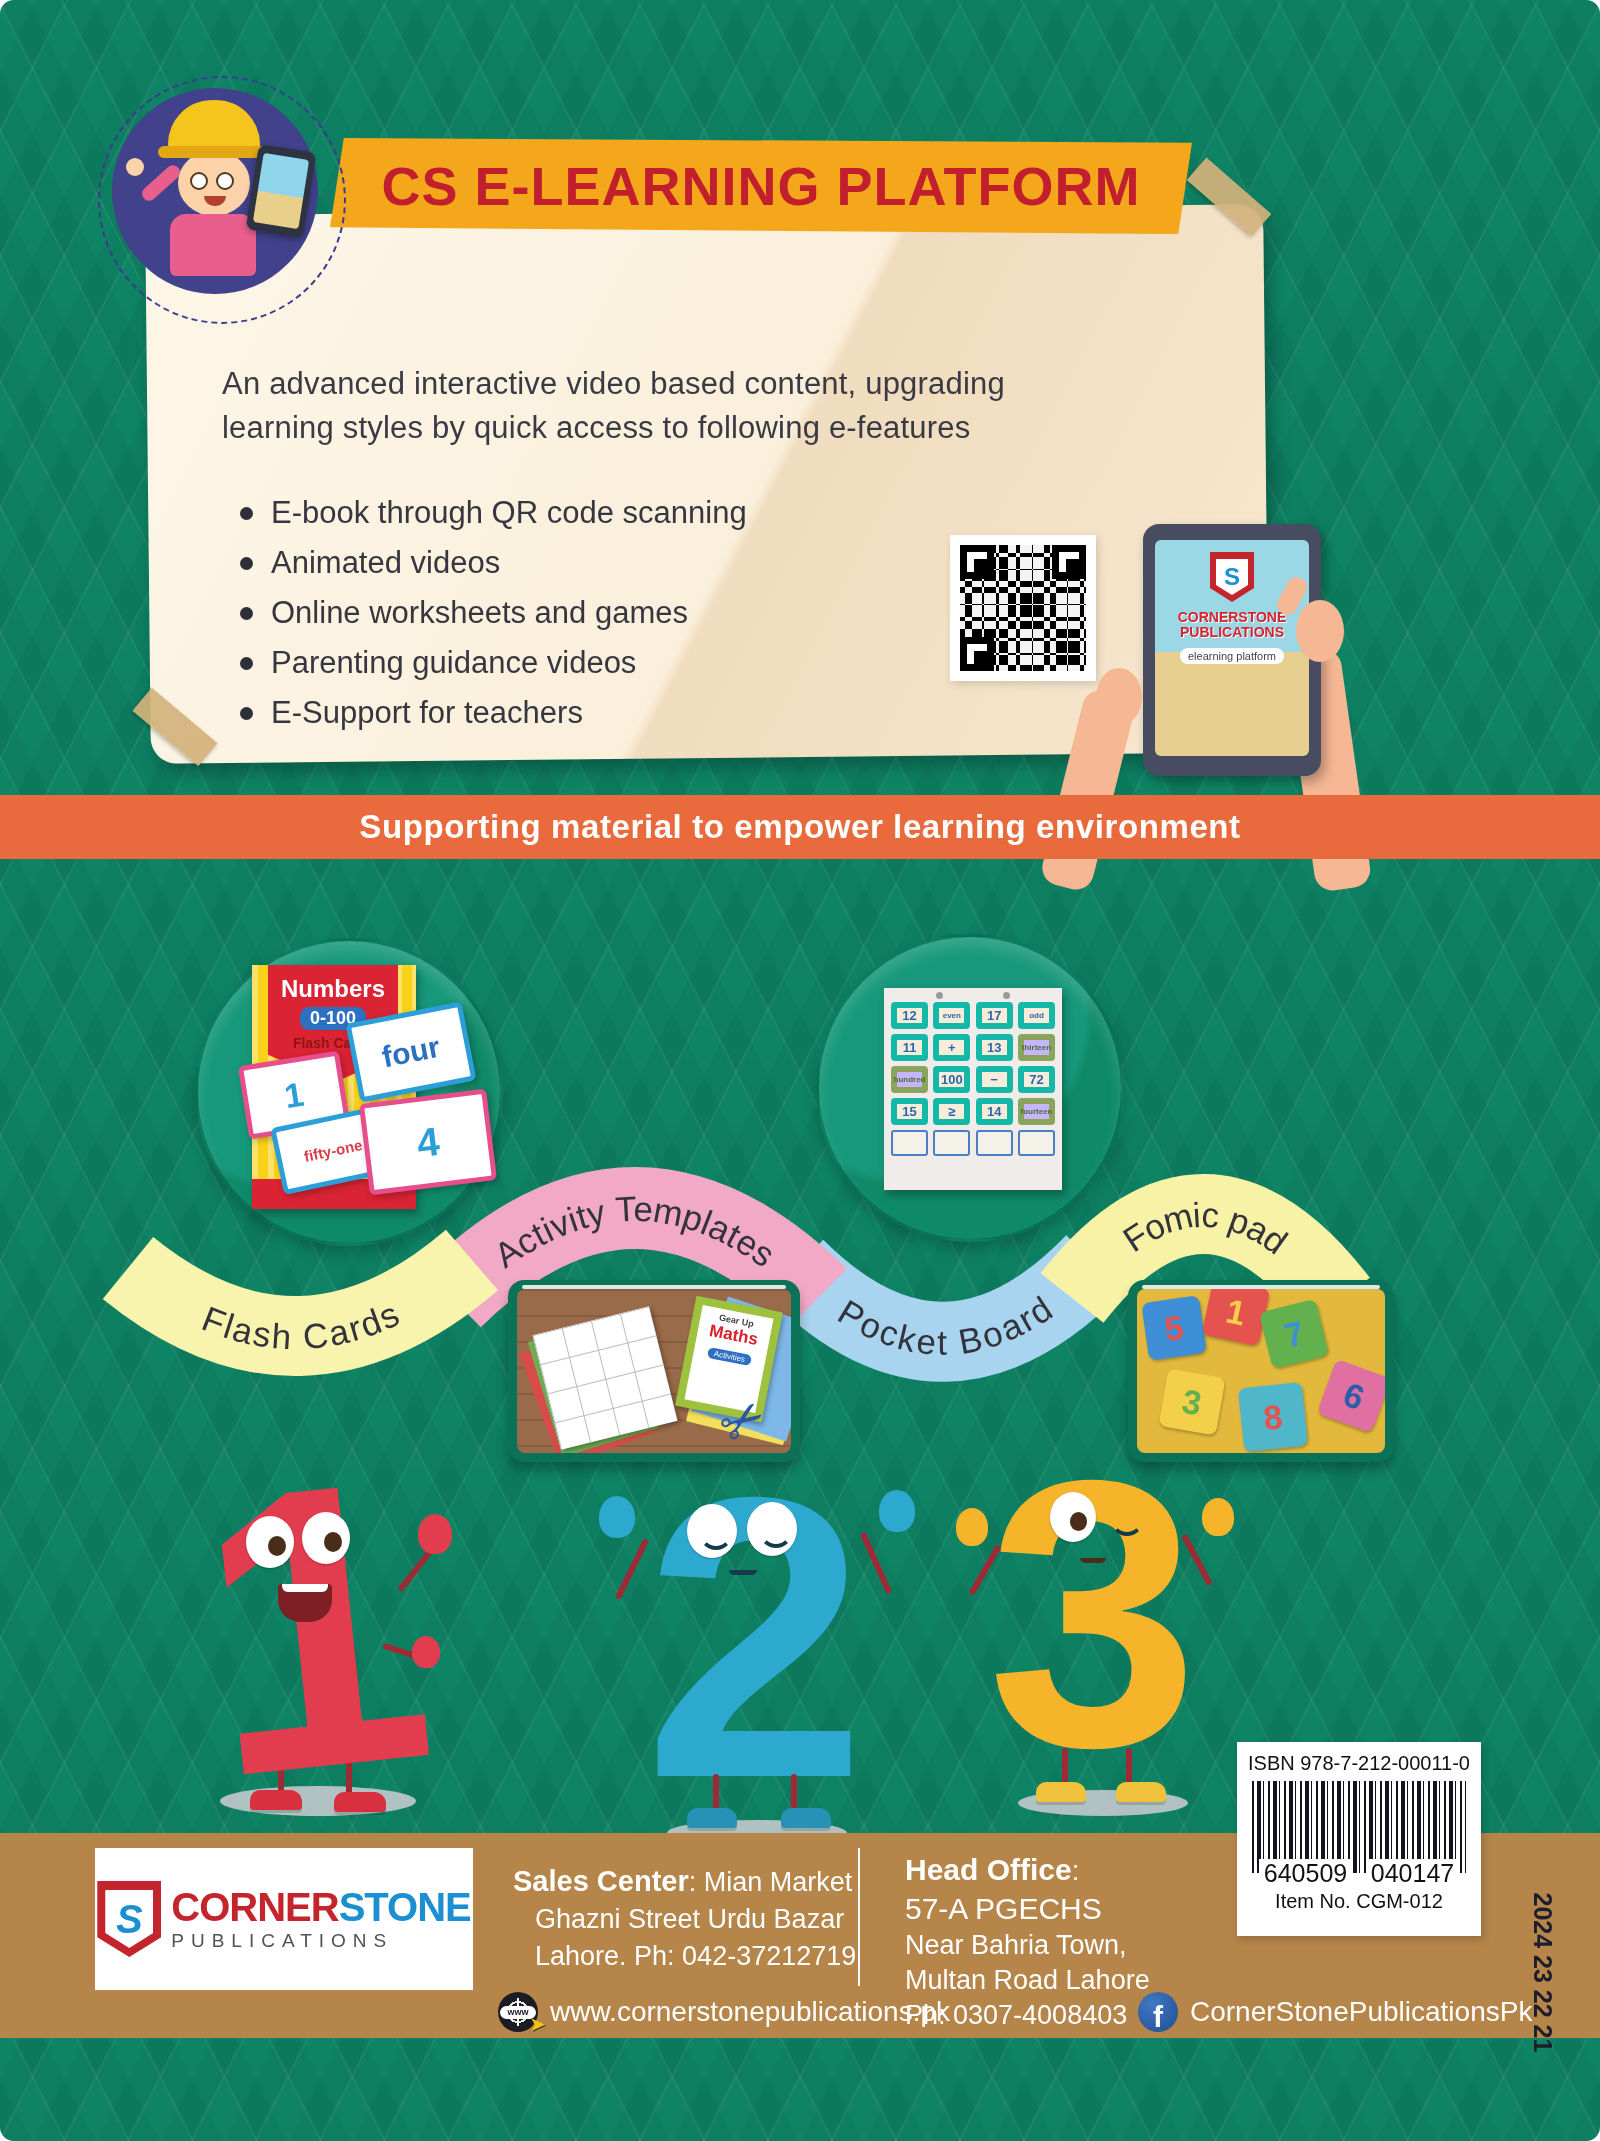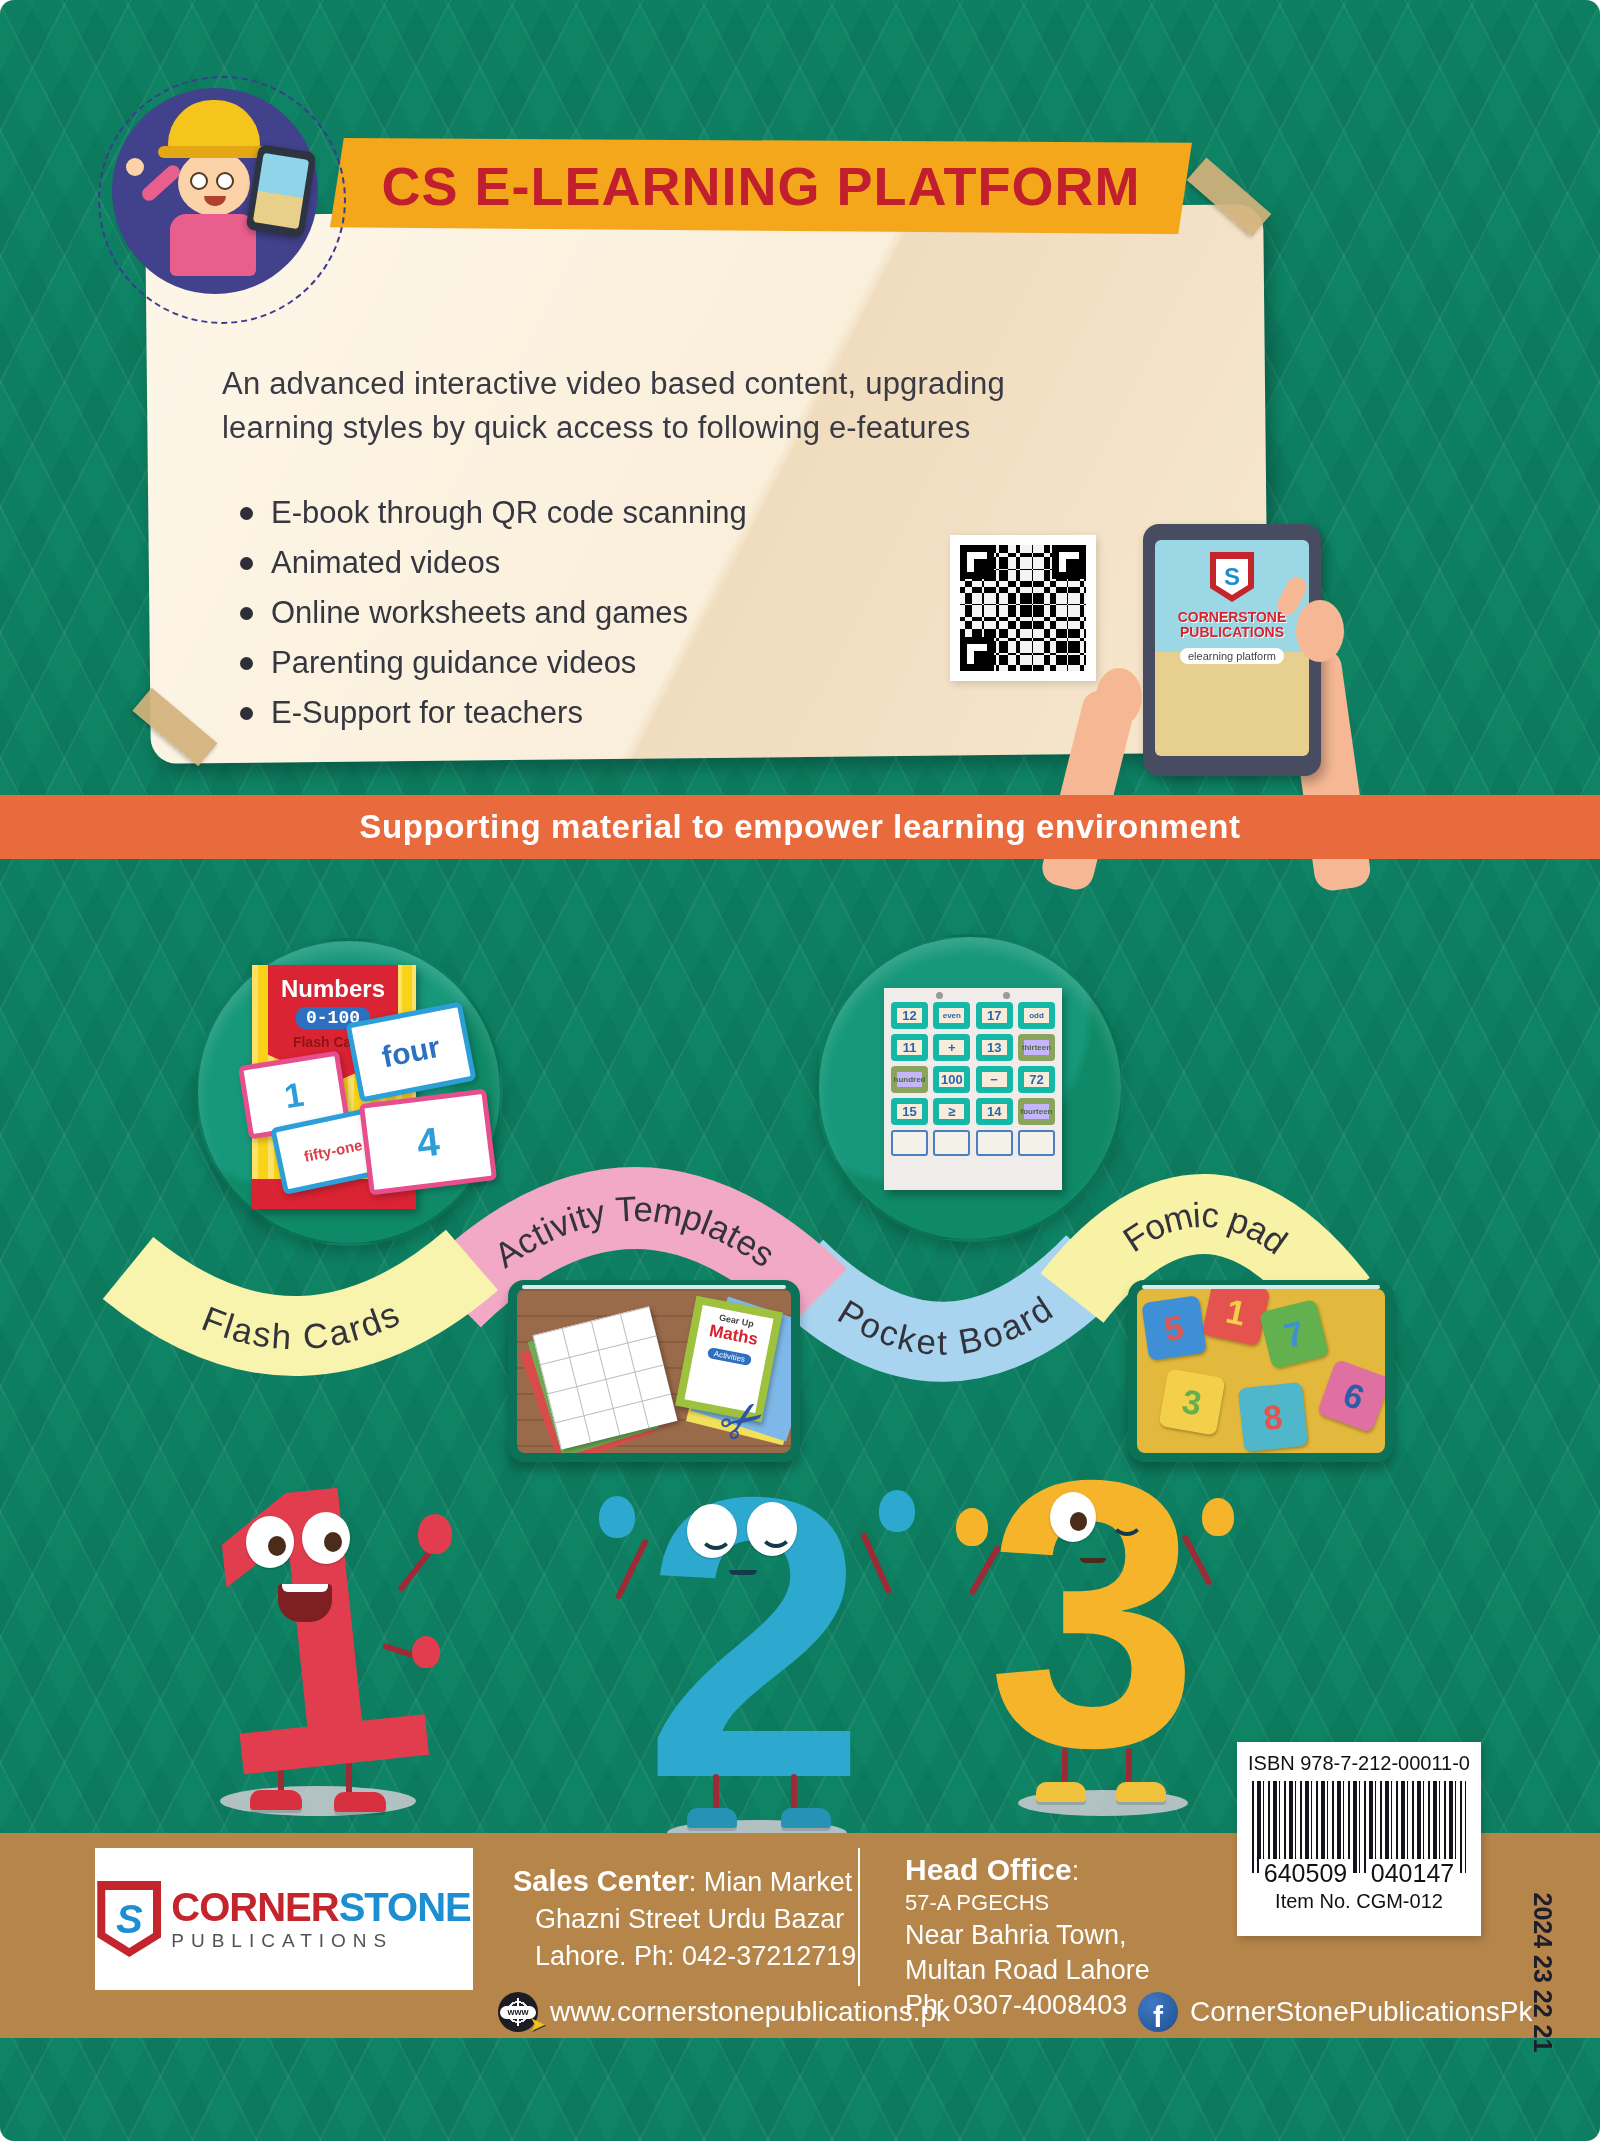--- a/index.html
+++ b/index.html
@@ -79,21 +79,21 @@
   .c1{left:195px;top:938px;width:302px;height:302px;}
   .c2{left:816px;top:934px;width:302px;height:302px;}
 
   .flashbox{left:252px;top:965px;width:164px;height:244px;background:#f9d21a;
     background-image:repeating-linear-gradient(90deg,rgba(255,255,255,0.35) 0 6px,rgba(255,255,255,0) 6px 16px);
     box-shadow:3px 5px 8px rgba(0,0,0,.3);}
   .flashband{position:absolute;left:0;bottom:0;width:100%;height:30px;background:#da2333;}
   .pennant{position:absolute;left:16px;top:0;width:130px;height:118px;background:#da2333;
     clip-path:polygon(0 0,100% 0,100% 76%,50% 100%,0 76%);text-align:center;color:#fff;}
   .pennant .t1{display:block;margin-top:10px;font-weight:bold;font-size:24px;}
-  .pennant .t2{display:inline-block;margin-top:4px;background:#2d6fc0;border-radius:9px;padding:1px 10px;font-weight:bold;font-size:18px;font-family:Liberation Mono, monospace;}
+  .pennant .t2{display:inline-block;margin-top:4px;background:#2d6fc0;border-radius:9px;padding:1px 10px;font-weight:bold;font-size:18px;}
   .pennant .t3{display:block;margin-top:5px;color:#8f1414;font-weight:bold;font-size:14px;}
   .fcard{background:#fff;border-radius:6px;display:flex;align-items:center;justify-content:center;box-shadow:2px 3px 6px rgba(0,0,0,.25);}
   .fcard.pink{border:5px solid #e74e8d;}
   .fcard.blue{border:5px solid #2d9fd8;}
 
   
   .chart{left:884px;top:988px;width:178px;height:202px;background:#efecea;box-shadow:3px 5px 8px rgba(0,0,0,.3);padding:8px 7px 6px;box-sizing:border-box;}
   .grommet{width:7px;height:7px;border-radius:50%;background:#9a9a9a;top:4px;}
   .prow{display:flex;justify-content:space-between;margin-bottom:5px;}
   .pcard{width:37px;height:27px;border-radius:4px;background:#f6ecd9;border:6px solid #14b8a6;box-sizing:border-box;
@@ -443,21 +443,21 @@
   </div>
 
   <div class="abs sales">
     <div><span class="b">Sales Center</span><span>: Mian Market</span></div>
     <div class="ind">Ghazni Street Urdu Bazar</div>
     <div class="ind">Lahore. Ph: 042-37212719</div>
   </div>
 
   <div class="abs head">
     <div><span class="b">Head Office</span><span>:</span></div>
-    <div style="font-size:22px;">57-A PGECHS</div>
+    <div style="font-size:30px;">57-A PGECHS</div>
     <div>Near Bahria Town,</div>
     <div>Multan Road Lahore</div>
     <div>Ph: 0307-4008403</div>
   </div>
 
   <div class="abs isbnbox">
     <span class="lab">ISBN 978-7-212-00011-0</span>
     <div class="bars"></div>
     <div class="bdig">
       <span>640509</span>

